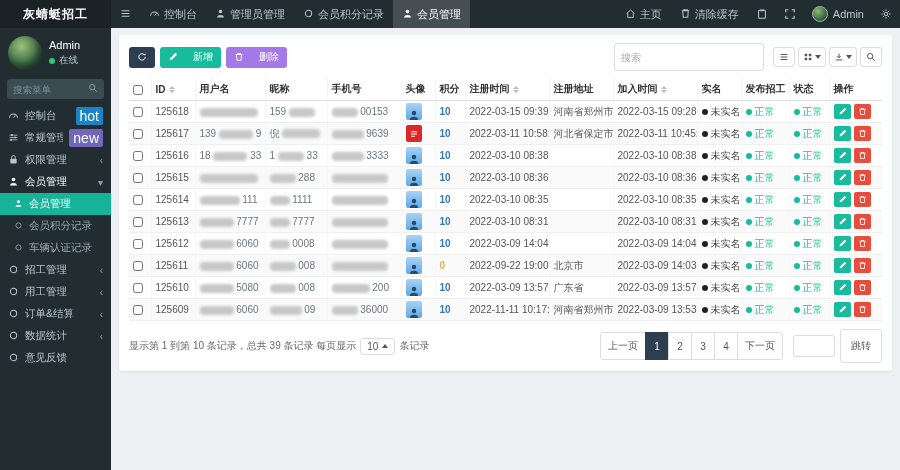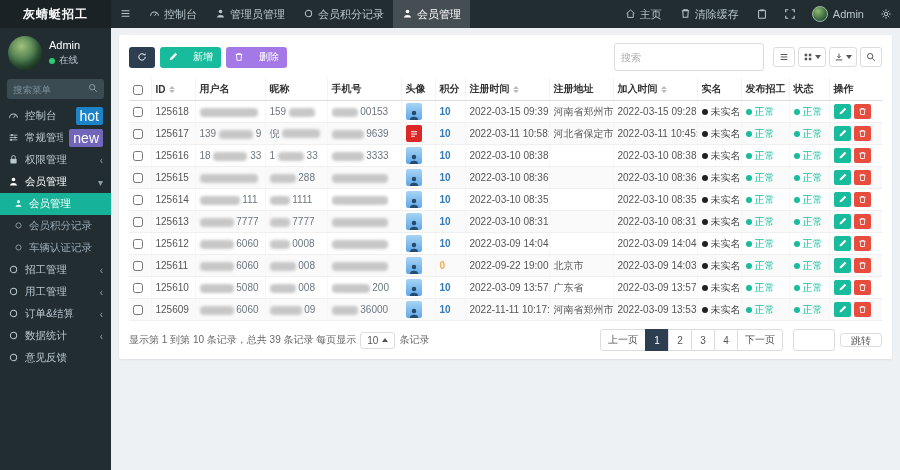--- a/index.html
+++ b/index.html
@@ -105,27 +105,27 @@
   .abtn.edit { background:#18bc9c; }
   .abtn.del { background:#e74c3c; }
 
   
   .tfoot { display:flex; align-items:center; margin-top:8px; font-size:10px; color:#666; }
   .pp-box { display:inline-flex; align-items:center; gap:4px; border:1px solid #ddd; border-radius:3px;
     padding:2px 6px; margin:0 4px; color:#555; cursor:pointer; background:#fff; }
   .pp-box .caret-up { width:0; height:0; border-left:3px solid transparent; border-right:3px solid transparent;
     border-bottom:4px solid #555; }
   .pager { margin-left:auto; display:flex; align-items:center; }
-  .pg { min-width:24px; height:22px; padding:0 7px; border:1px solid #ddd; background:#fff; color:#555;
+  .pg { min-width:24px; height:28px; padding:0 7px; border:1px solid #ddd; background:#fff; color:#555;
     display:inline-flex; align-items:center; justify-content:center; margin-left:-1px; cursor:pointer; font-size:10px; }
   .pg.first { border-radius:3px 0 0 3px; }
   .pg.last { border-radius:0 3px 3px 0; }
   .pg.active { background:#2c3e50; border-color:#2c3e50; color:#fff; }
   .jump-input { width:42px; height:22px; border:1px solid #ddd; border-radius:3px; margin:0 5px 0 10px; outline:none; padding:0 4px; font-size:10px;}
-  .jump-btn { height:14px; padding:0 10px; border:1px solid #ddd; background:#fff; border-radius:3px;
+  .jump-btn { height:34px; padding:0 10px; border:1px solid #ddd; background:#fff; border-radius:3px;
     color:#555; font-size:10px; cursor:pointer; }
 </style>
 </head>
 <body>
 
 <div class="topbar">
   <div class="brand">灰蜻蜓招工</div>
   <div class="tb-item">
     <span>
       <svg viewBox="0 0 14 14" width="12" height="12">

